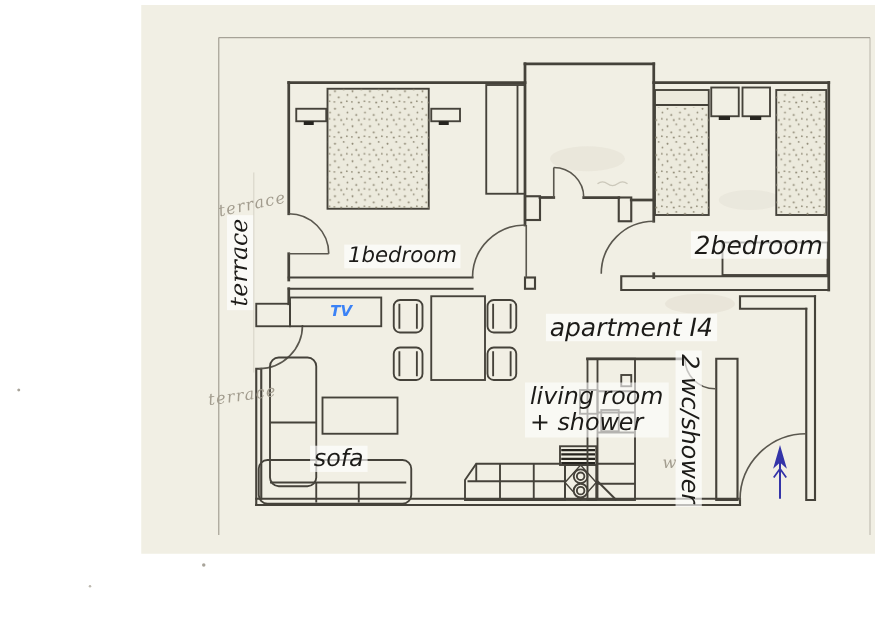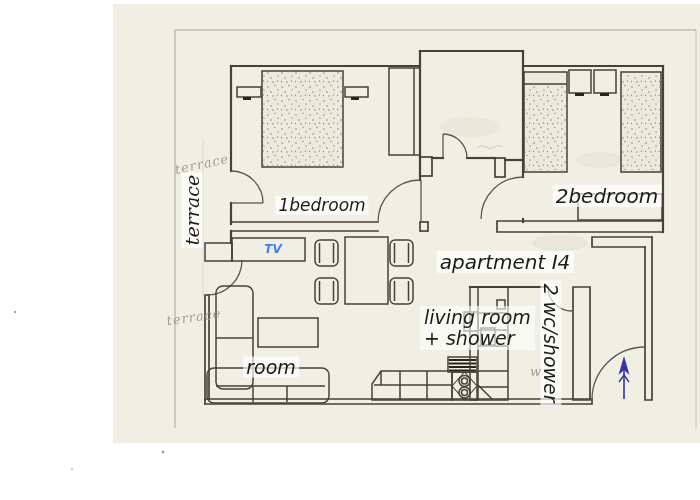--- a/index.html
+++ b/index.html
@@ -177,20 +177,20 @@
     </g>
   </svg>
 
   <div class="lbl big" style="left:322px;top:205px;">1bedroom</div>
   <div class="lbl" style="left:607px;top:196px;">2bedroom</div>
   <div class="lbl" style="left:505px;top:262px;">apartment I4</div>
   <div class="living">
     <span style="display:block;">living room</span>
     <span style="display:block;">+ shower</span>
   </div>
-  <div class="lbl small" style="left:271px;top:367px;">room</div>
+  <div class="lbl small" style="left:271px;top:367px;">sofa</div>
   <div class="lbl small rot-cw" style="left:551px;top:343px;">2 wc/shower</div>
   <div class="lbl small rot-ccw" style="left:192px;top:210px;">terrace</div>
   <div class="lbl tv" style="left:273px;top:249px;">TV</div>
   <div class="lbl pencil r1" style="left:202px;top:164px;">terrace</div>
   <div class="lbl pencil r2" style="left:194px;top:317px;">terrace</div>
   <div class="lbl pencil" style="left:536px;top:371px;transform:translate(-50%,-50%);">w</div>
 </div>
 
 </body></html>

